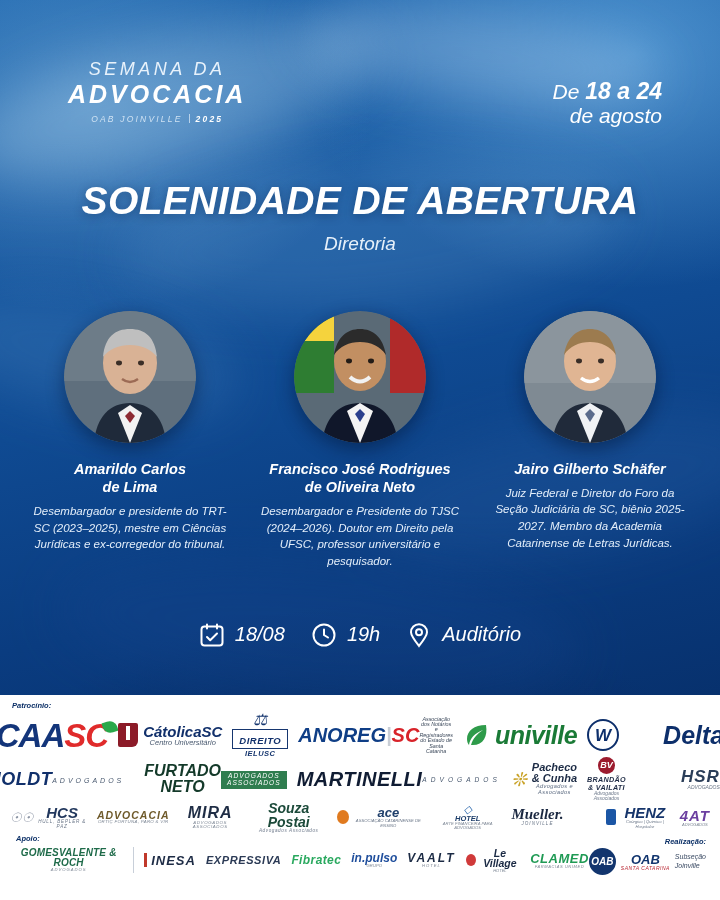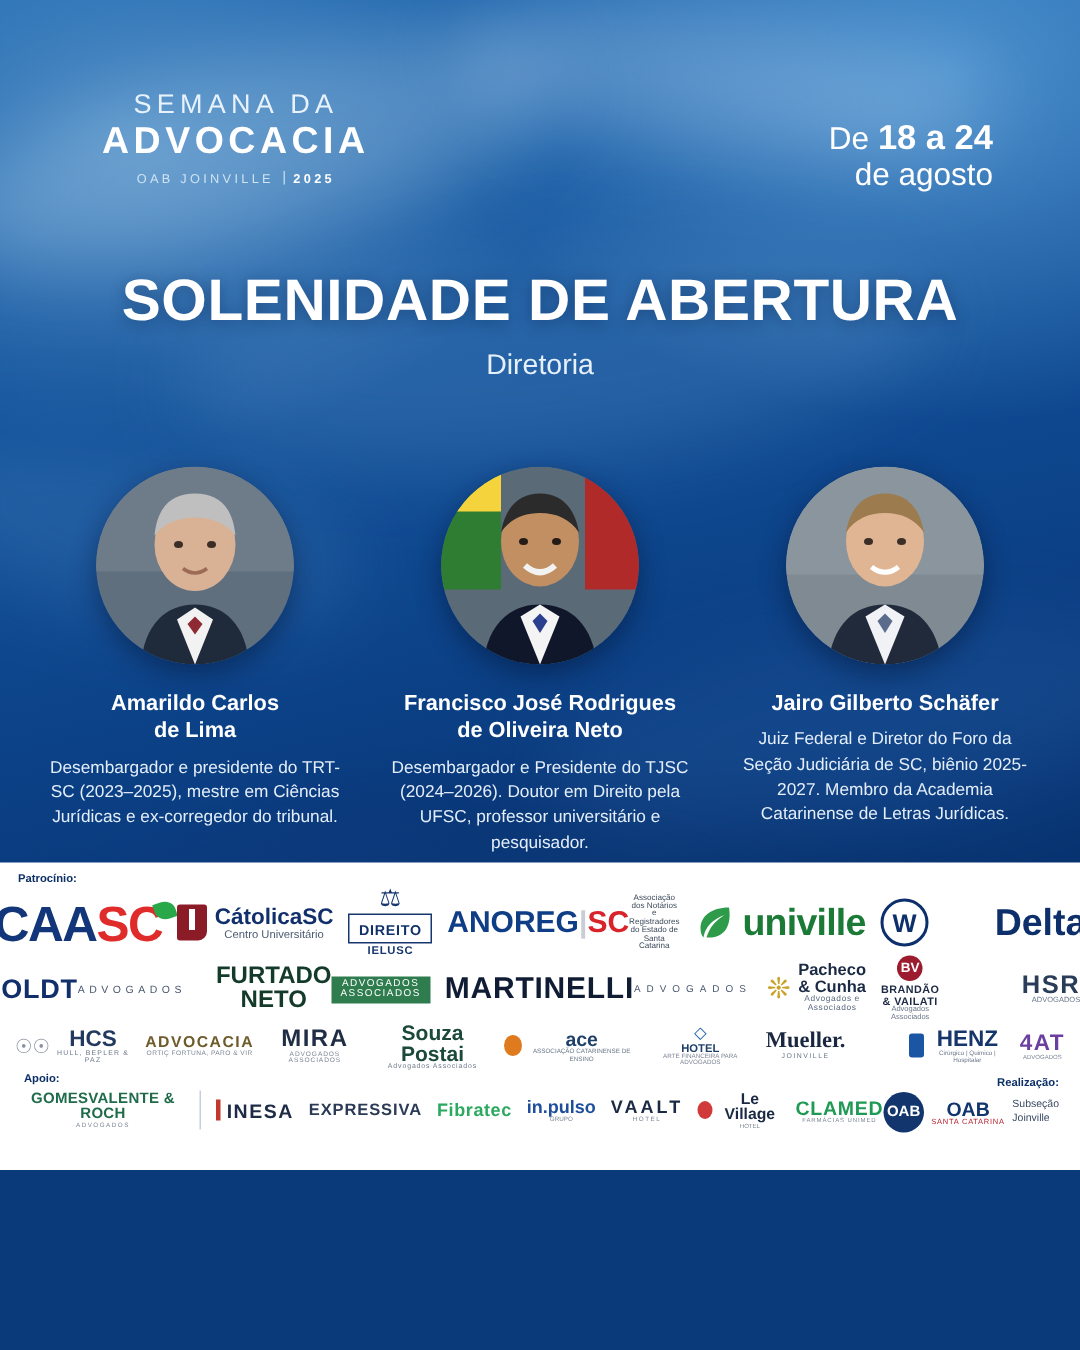--- a/index.html
+++ b/index.html
@@ -4,27 +4,28 @@
 <style>
   * { box-sizing: border-box; margin: 0; padding: 0; }
   body {
     width: 720px; height: 900px;
     font-family: "Liberation Sans", sans-serif;
     overflow: hidden;
     background: #0a3a7a;
   }
   .poster {
     position: relative;
-    width: 720px; height: 780px;
+    width: 720px; height: 900px;
     background:
       radial-gradient(ellipse 520px 360px at 88% 6%, rgba(120,190,240,0.55), rgba(120,190,240,0) 65%),
       radial-gradient(ellipse 420px 300px at 12% 12%, rgba(150,200,235,0.42), rgba(150,200,235,0) 68%),
       radial-gradient(ellipse 600px 420px at 50% 100%, rgba(5,35,85,0.85), rgba(5,35,85,0) 70%),
       linear-gradient(168deg, #1b64ad 0%, #175aa3 18%, #0f4a92 42%, #0a3c80 62%, #07306c 82%, #062a5f 100%);
     overflow: hidden;
+    font-style: italic;
   }
   
   .cloud {
     position: absolute;
     border-radius: 50%;
     filter: blur(26px);
     pointer-events: none;
   }
   .c1 { width: 420px; height: 120px; left: -40px; top: 40px; background: rgba(180,215,240,0.30); transform: rotate(-14deg); }
   .c2 { width: 360px; height: 90px;  left: 300px; top: 10px;  background: rgba(200,228,248,0.28); transform: rotate(8deg); }

